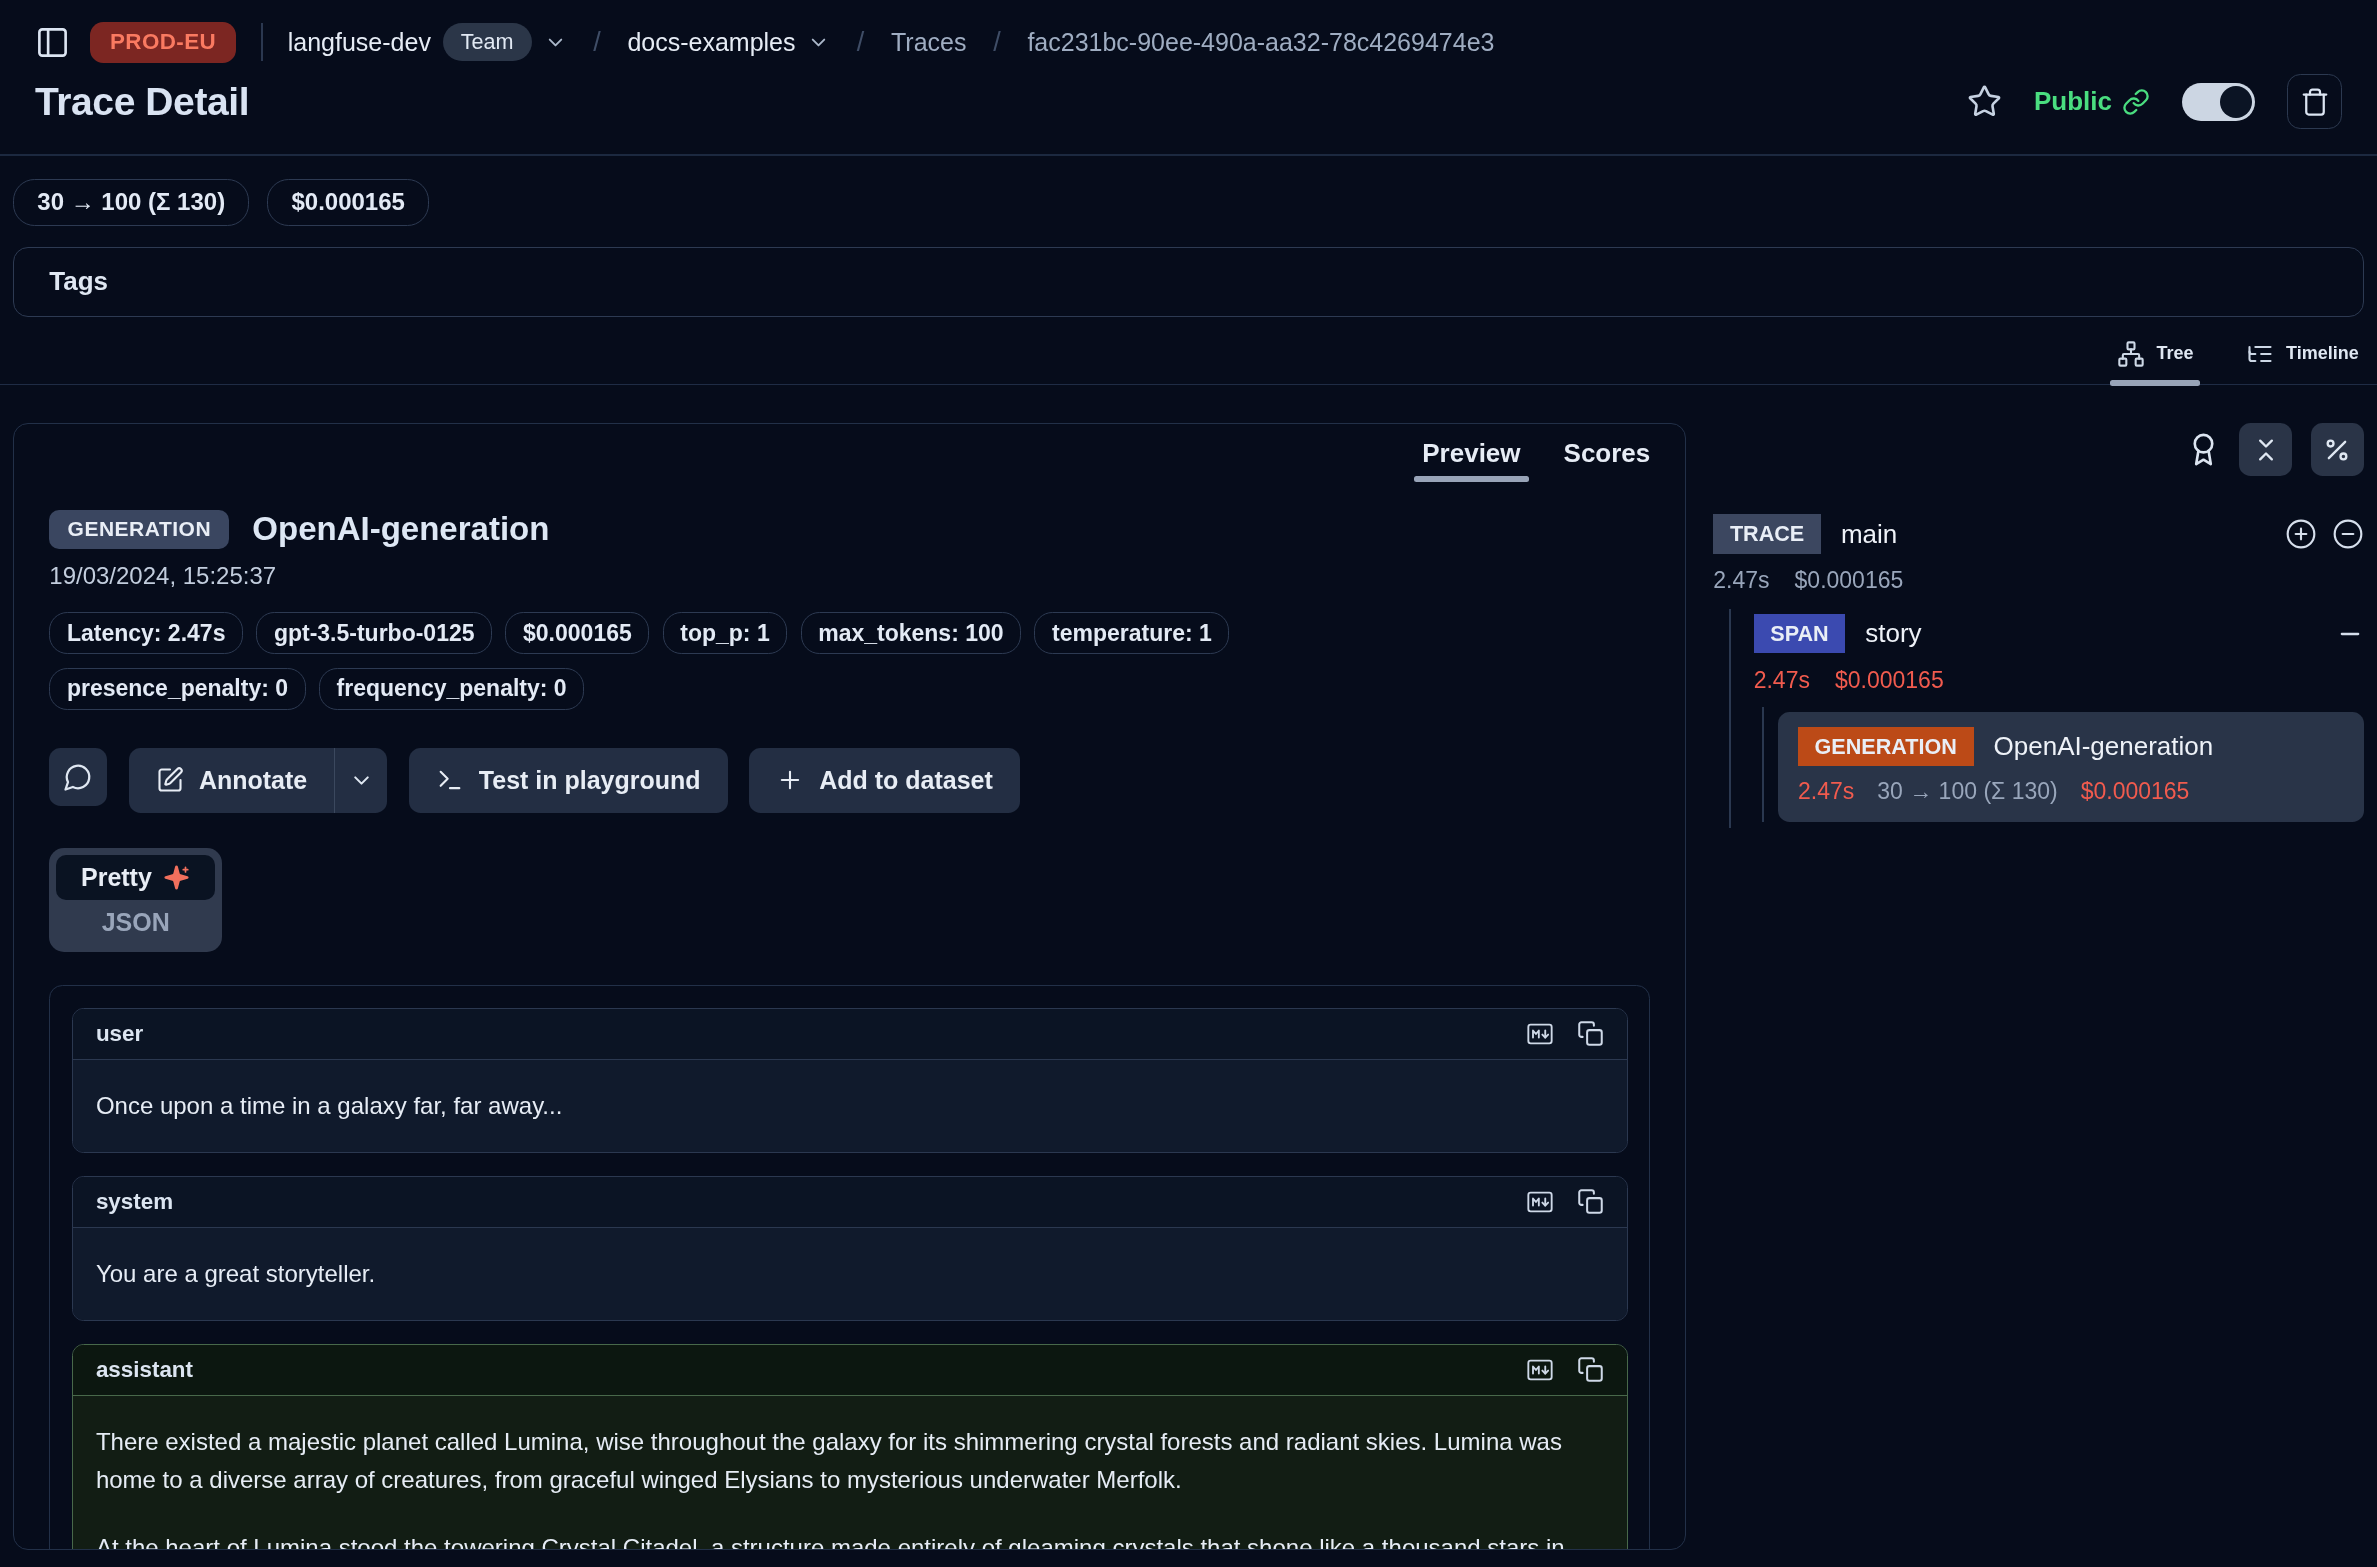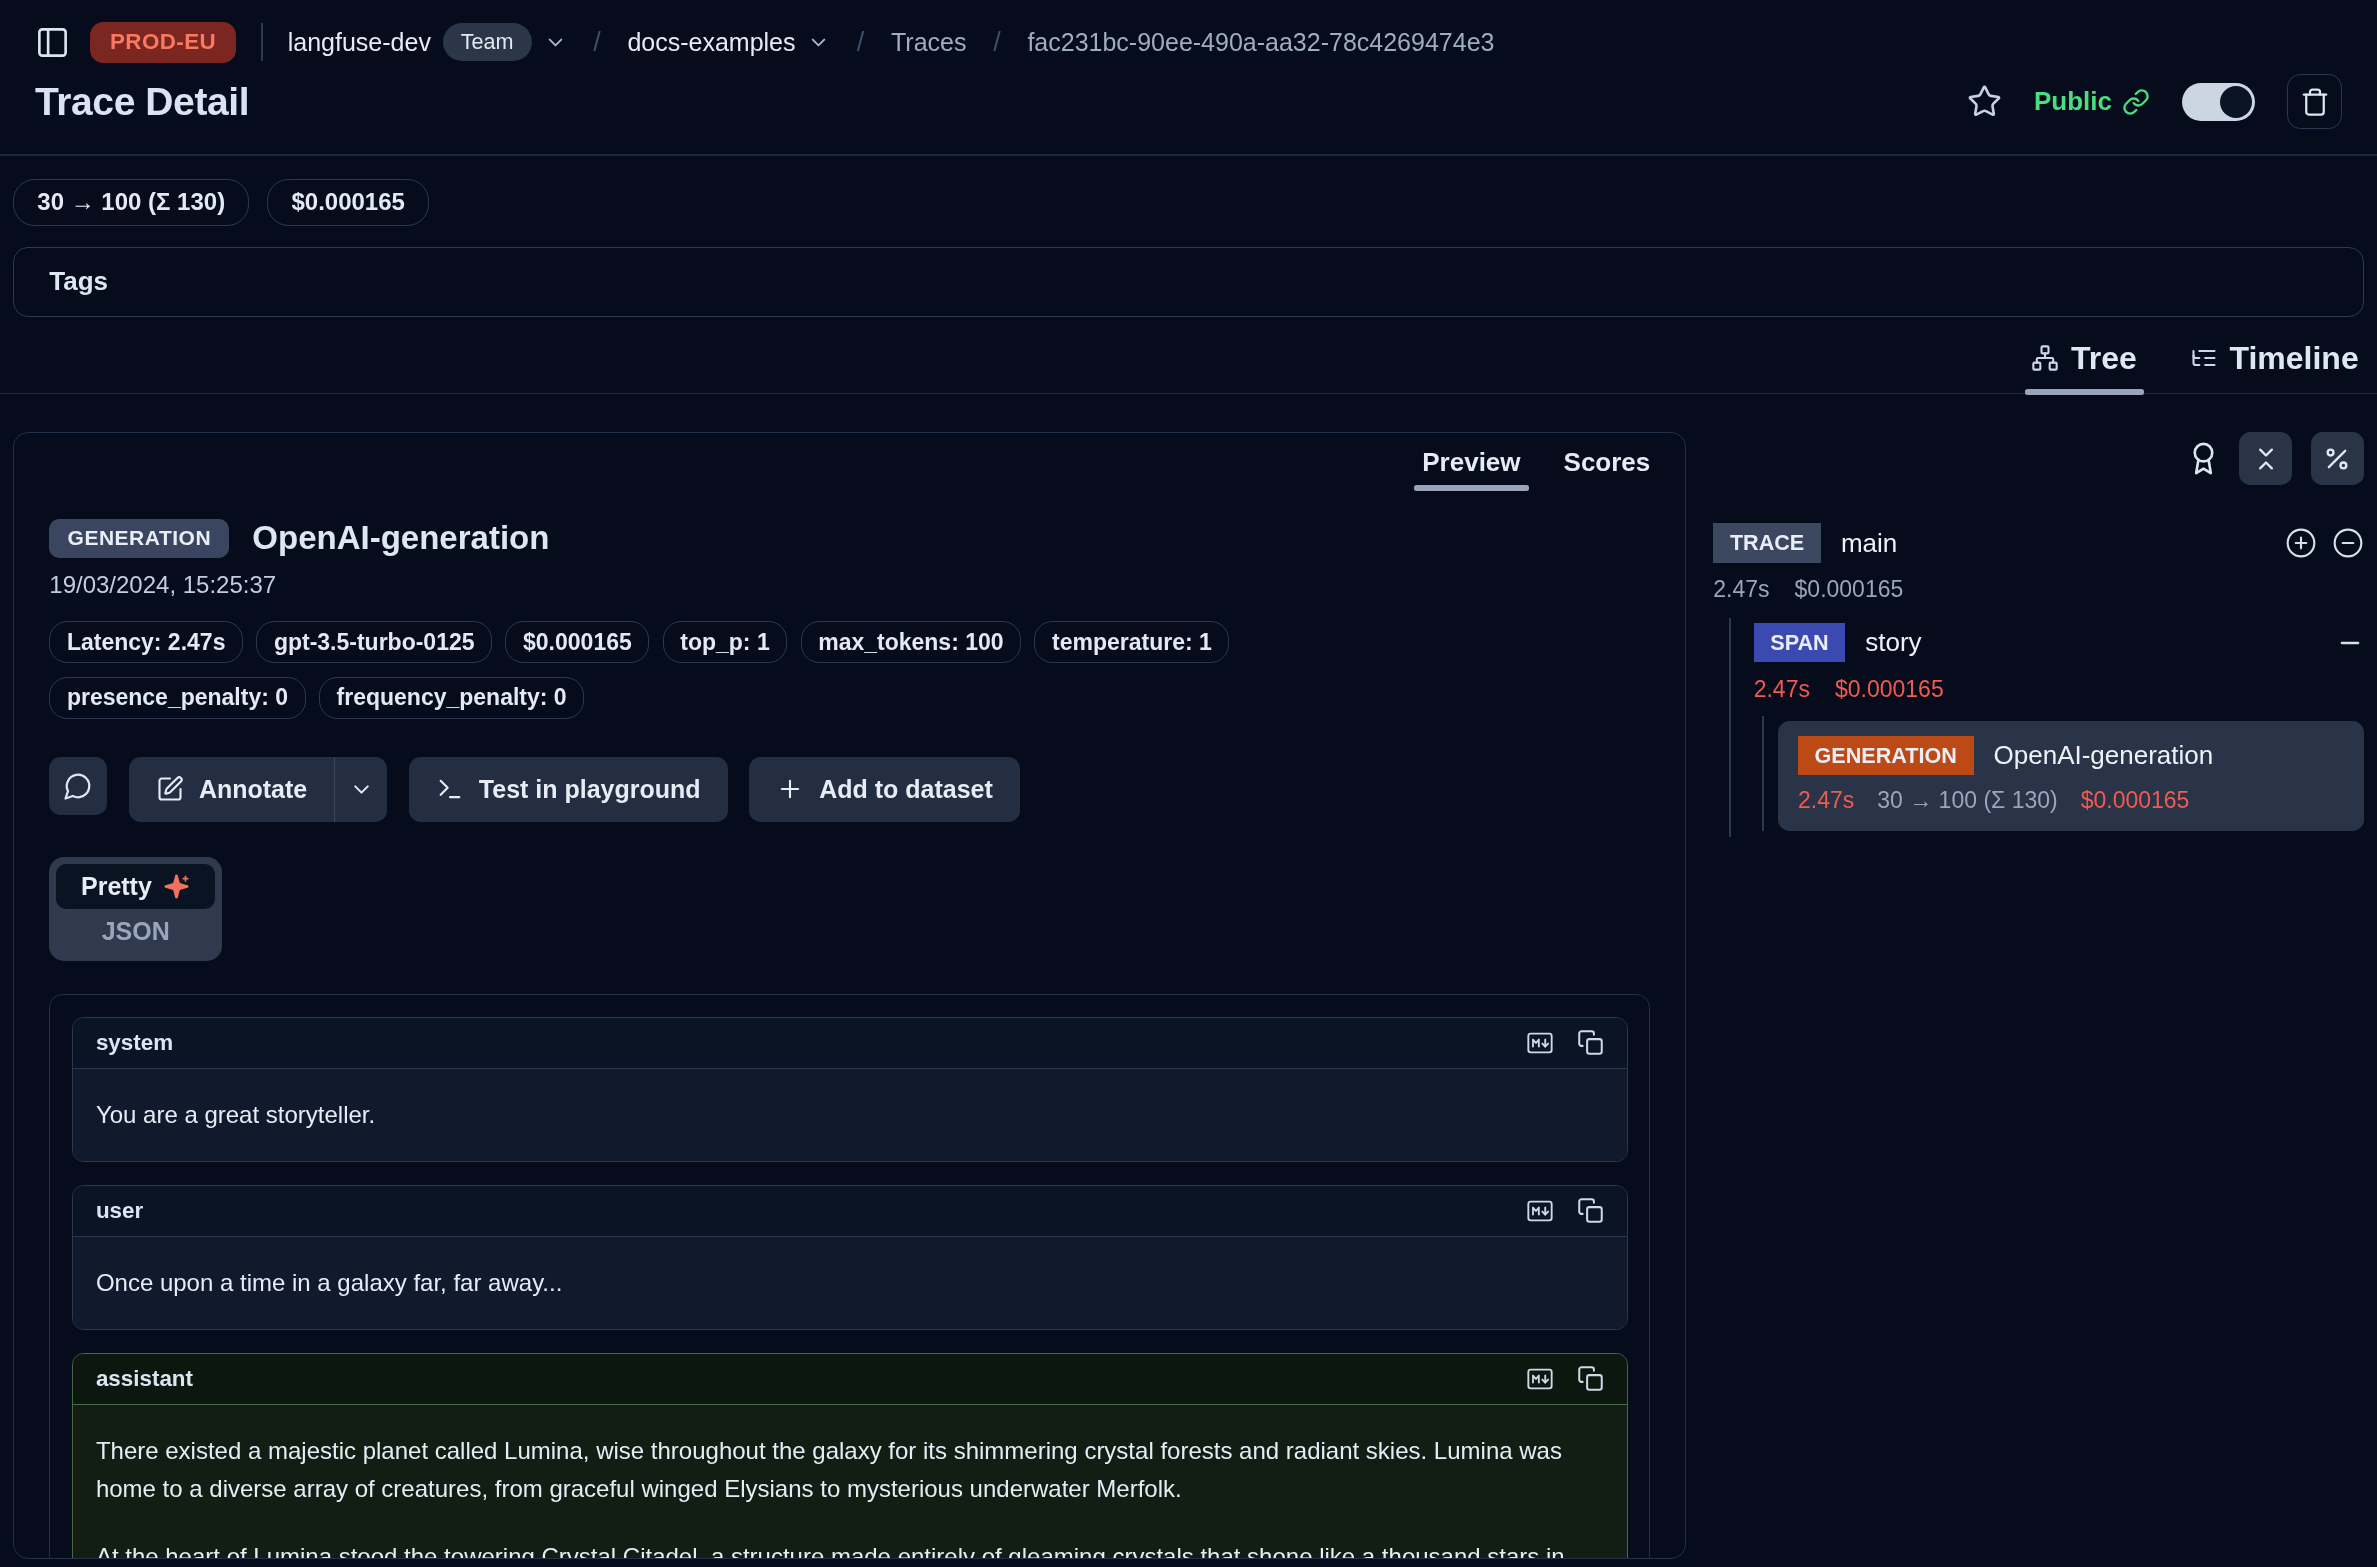--- a/index.html
+++ b/index.html
@@ -34,21 +34,21 @@
 
   
   .badges-row { display:flex; gap:18.3px; padding:23px 13.3px 0; }
   .pill-badge { border:1.7px solid #2d3a52; border-radius:21.6px; padding:8.3px 23px; font-size:24px; font-weight:700; color:#e3eaf5; white-space:nowrap; }
 
   
   .tags-box { margin:21.6px 13.3px 0; border:1.7px solid #2d3a52; border-radius:15px; padding:18.3px 35px; font-size:26px; font-weight:700; color:#dfe7f2; }
 
   
   .view-tabs { display:flex; justify-content:flex-end; gap:53px; padding:23px 18.3px 0; border-bottom:1.7px solid #1f2c45; }
-  .vtab { display:flex; align-items:center; gap:11.6px; font-size:32px; font-weight:600; color:#dfe7f2; padding-bottom:16.6px; position:relative; }
+  .vtab { display:flex; align-items:center; gap:11.6px; font-size:18px; font-weight:600; color:#dfe7f2; padding-bottom:16.6px; position:relative; }
   .vtab .ticon { color:#cdd8e6; }
   .vtab.active::after { content:""; position:absolute; left:-6.7px; right:-6.7px; bottom:-1.7px; height:5.8px; background:#98a4b8; border-radius:2.5px; }
 
   
   .content { display:flex; gap:27px; padding:0 13.3px; margin-top:38px; }
   .main-card { width:1673px; height:1127px; border:1.7px solid #223048; border-radius:15px; overflow:hidden; flex:none; }
 
   .panel-tabs { display:flex; justify-content:flex-end; gap:43px; padding:13.3px 35px 0; }
   .ptab { font-size:26px; font-weight:600; color:#e6ecf5; padding-bottom:13.3px; position:relative; }
   .ptab.active::after { content:""; position:absolute; left:-8.3px; right:-8.3px; bottom:0; height:5.8px; background:#98a4b8; border-radius:2.5px; }
@@ -300,65 +300,65 @@
           </span>
         </span>
         <span class="seg">JSON</span>
       </div>
     </div>
 
     <div class="messages-wrap">
 
       <div class="msg">
         <div class="msg-head">
-          <span>system</span>
+          <span>user</span>
           <span class="msg-icons">
             <button>
               <svg width="28" height="28" viewBox="0 0 24 24" fill="none" stroke="currentColor" stroke-width="1.6" stroke-linecap="round" stroke-linejoin="round">
                   <rect x="2" y="4" width="20" height="16" rx="2"></rect>
                   <path d="M6 15V9l2.5 3L11 9v6"></path>
                   <path d="M16.5 9v6"></path>
                   <path d="m14 12.5 2.5 2.5 2.5-2.5"></path>
                 </svg>
             </button>
             <button>
               <svg width="27" height="27" viewBox="0 0 24 24" fill="none" stroke="currentColor" stroke-width="1.8" stroke-linecap="round" stroke-linejoin="round">
                   <rect x="9" y="9" width="13" height="13" rx="2"></rect>
                   <path d="M5 15H4a2 2 0 0 1-2-2V4a2 2 0 0 1 2-2h9a2 2 0 0 1 2 2v1"></path>
                 </svg>
             </button>
           </span>
         </div>
         <div class="msg-body">
-            <p>You are a great storyteller.</p>
+            <p>Once upon a time in a galaxy far, far away...</p>
           </div>
       </div>
 
       <div class="msg">
         <div class="msg-head">
-          <span>user</span>
+          <span>system</span>
           <span class="msg-icons">
             <button>
               <svg width="28" height="28" viewBox="0 0 24 24" fill="none" stroke="currentColor" stroke-width="1.6" stroke-linecap="round" stroke-linejoin="round">
                   <rect x="2" y="4" width="20" height="16" rx="2"></rect>
                   <path d="M6 15V9l2.5 3L11 9v6"></path>
                   <path d="M16.5 9v6"></path>
                   <path d="m14 12.5 2.5 2.5 2.5-2.5"></path>
                 </svg>
             </button>
             <button>
               <svg width="27" height="27" viewBox="0 0 24 24" fill="none" stroke="currentColor" stroke-width="1.8" stroke-linecap="round" stroke-linejoin="round">
                   <rect x="9" y="9" width="13" height="13" rx="2"></rect>
                   <path d="M5 15H4a2 2 0 0 1-2-2V4a2 2 0 0 1 2-2h9a2 2 0 0 1 2 2v1"></path>
                 </svg>
             </button>
           </span>
         </div>
         <div class="msg-body">
-            <p>Once upon a time in a galaxy far, far away...</p>
+            <p>You are a great storyteller.</p>
           </div>
       </div>
 
       <div class="msg assistant">
         <div class="msg-head">
           <span>assistant</span>
           <span class="msg-icons">
             <button>
               <svg width="28" height="28" viewBox="0 0 24 24" fill="none" stroke="currentColor" stroke-width="1.6" stroke-linecap="round" stroke-linejoin="round">
                   <rect x="2" y="4" width="20" height="16" rx="2"></rect>

